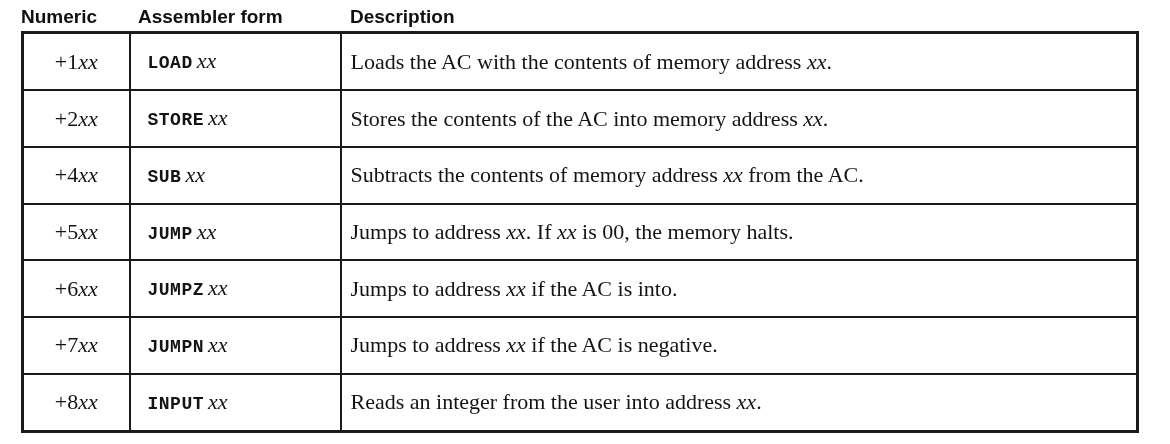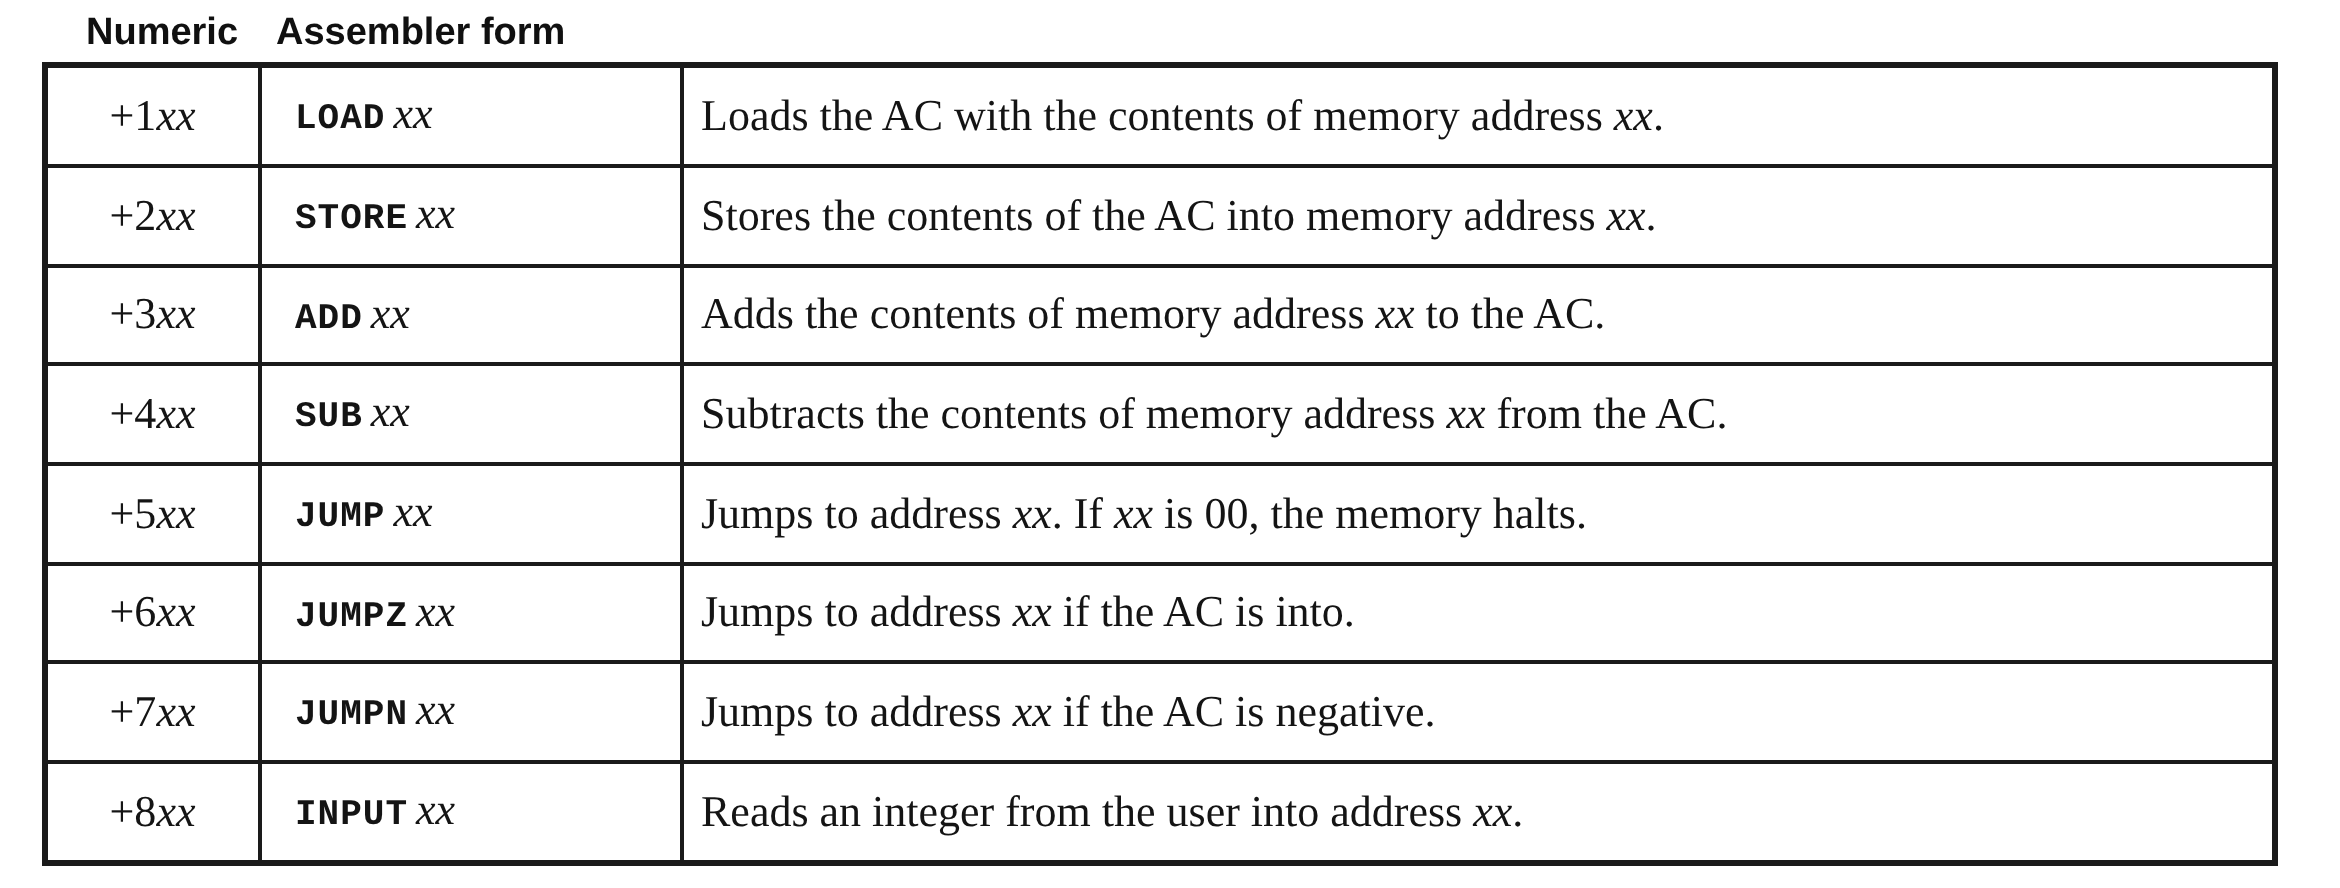--- a/index.html
+++ b/index.html
@@ -15,21 +15,21 @@
   .col-headers { position: absolute; top: 5px; left: 0; width: 1170px; height: 24px; }
   .col-header {
     position: absolute;
     font-family: "Liberation Sans", sans-serif;
     font-weight: bold;
     font-size: 19px;
     line-height: 24px;
     color: #101010;
     white-space: nowrap;
   }
-  .col-header.h-numeric   { left: 43px;  }
+  .col-header.h-numeric   { left: 21px;  }
   .col-header.h-assembler { left: 138px; }
   .col-header.h-desc      { left: 350px; }
 
   
   table.instr {
     position: absolute;
     left: 21px; top: 31px;
     width: 1115px; height: 402px;
     border-collapse: collapse;
     table-layout: fixed;
@@ -67,20 +67,21 @@
 
   td.desc { padding-left: 9px; }
   td.desc i { font-style: italic; }
 </style>
 </head>
 <body>
 
 <div class="col-headers">
   <span class="col-header h-numeric">Numeric</span>
   <span class="col-header h-assembler">Assembler form</span>
+  <span class="col-header h-desc">Description</span>
 </div>
 
 <table class="instr">
   <colgroup>
     <col class="c1">
     <col class="c2">
     <col class="c3">
   </colgroup>
   <tbody>
   <tr>
@@ -88,25 +89,20 @@
     <td class="asm"><span class="mn">LOAD</span><i class="op">xx</i></td>
     <td class="desc"><span>Loads the AC with the contents of memory address </span><i>xx</i><span>.</span></td>
   </tr>
 
   <tr>
     <td class="numeric"><span>+2</span><i>xx</i></td>
     <td class="asm"><span class="mn">STORE</span><i class="op">xx</i></td>
     <td class="desc"><span>Stores the contents of the AC into memory address </span><i>xx</i><span>.</span></td>
   </tr>
 
-  <tr>
-    <td class="numeric"><span>+3</span><i>xx</i></td>
-    <td class="asm"><span class="mn">ADD</span><i class="op">xx</i></td>
-    <td class="desc"><span>Adds the contents of memory address </span><i>xx</i><span> to the AC.</span></td>
-  </tr>
 
   <tr>
     <td class="numeric"><span>+4</span><i>xx</i></td>
     <td class="asm"><span class="mn">SUB</span><i class="op">xx</i></td>
     <td class="desc"><span>Subtracts the contents of memory address </span><i>xx</i><span> from the AC.</span></td>
   </tr>
 
   <tr>
     <td class="numeric"><span>+5</span><i>xx</i></td>
     <td class="asm"><span class="mn">JUMP</span><i class="op">xx</i></td>

